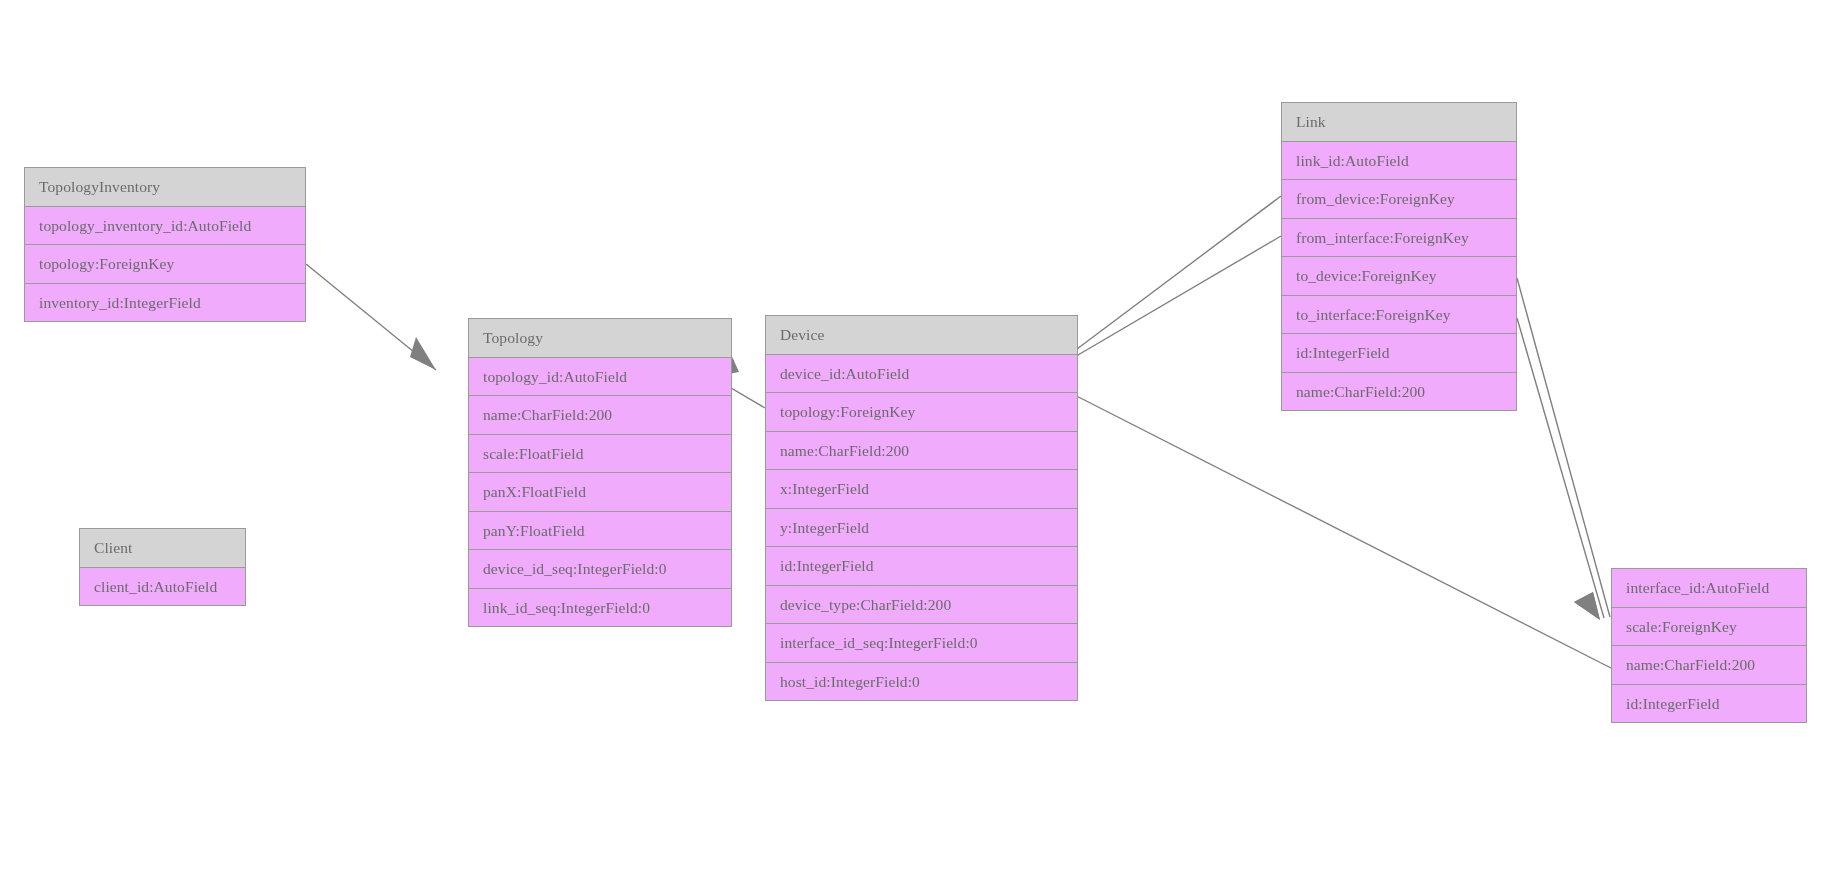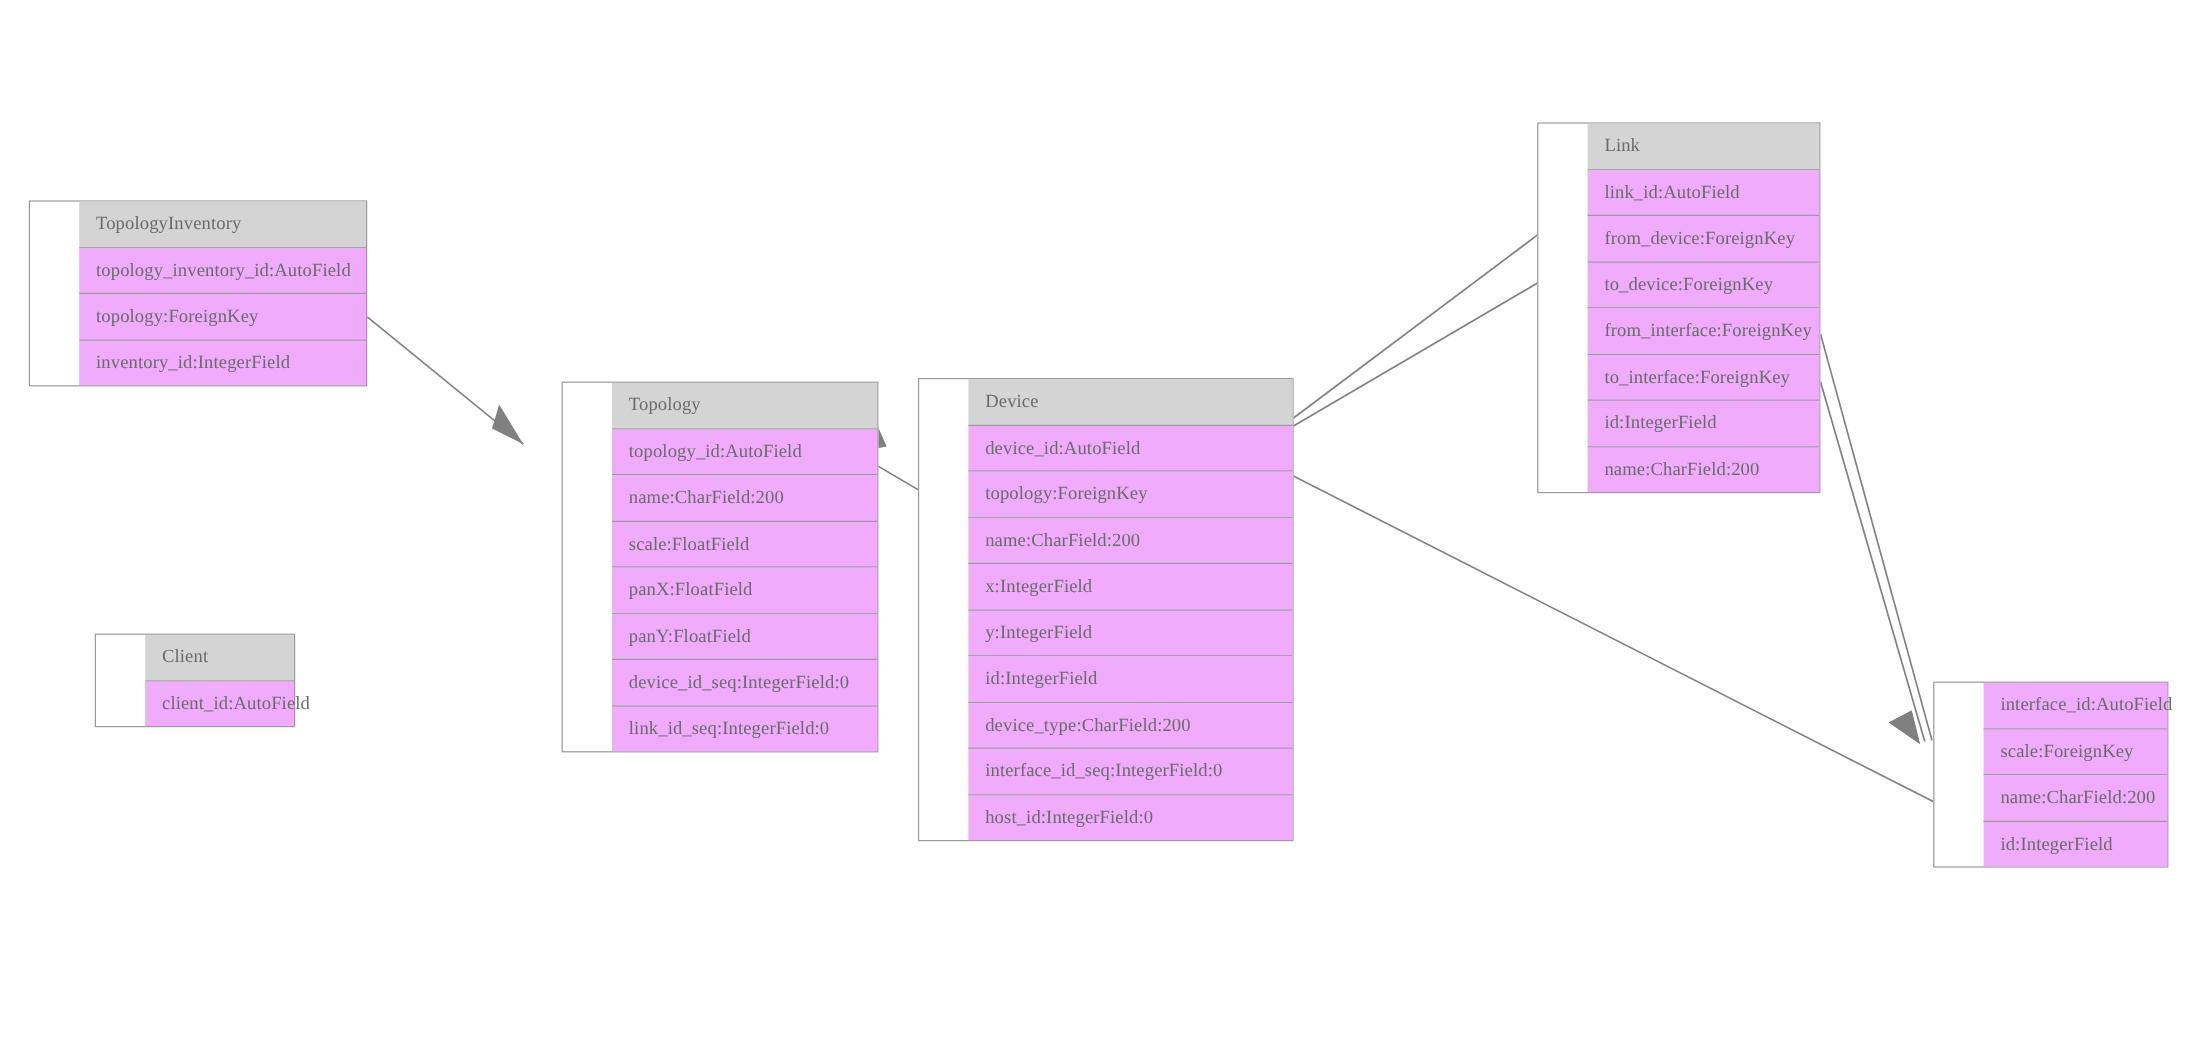--- a/index.html
+++ b/index.html
@@ -23,21 +23,20 @@
     width: 1824px;
     height: 874px;
     pointer-events: none;
   }
   .entity {
     position: absolute;
     box-sizing: border-box;
     border: 1px solid #9a9a9a;
     background: #ffffff;
     z-index: 2;
-    padding-left: 41px;
   }
   .entity-header {
     box-sizing: border-box;
     background: #d4d4d4;
     border-bottom: 1px solid #9a9a9a;
     color: #6b6b6b;
     font-size: 15.5px;
     line-height: 1;
     padding: 11px 0 11px 14px;
     white-space: nowrap;
@@ -124,22 +123,22 @@
         <div class="entity-field">y:IntegerField</div>
         <div class="entity-field">id:IntegerField</div>
         <div class="entity-field">device_type:CharField:200</div>
         <div class="entity-field">interface_id_seq:IntegerField:0</div>
         <div class="entity-field">host_id:IntegerField:0</div>
       </div>
       <div class="entity" style="left: 1281px; top: 102px; width: 236px;">
         <div class="entity-header">Link</div>
         <div class="entity-field">link_id:AutoField</div>
         <div class="entity-field">from_device:ForeignKey</div>
+        <div class="entity-field">from_interface:ForeignKey</div>
         <div class="entity-field">to_device:ForeignKey</div>
-        <div class="entity-field">from_interface:ForeignKey</div>
         <div class="entity-field">to_interface:ForeignKey</div>
         <div class="entity-field">id:IntegerField</div>
         <div class="entity-field">name:CharField:200</div>
       </div>
       <div class="entity" style="left: 1611px; top: 568px; width: 196px;">
         <div class="entity-field">interface_id:AutoField</div>
         <div class="entity-field">scale:ForeignKey</div>
         <div class="entity-field">name:CharField:200</div>
         <div class="entity-field">id:IntegerField</div>
       </div>

